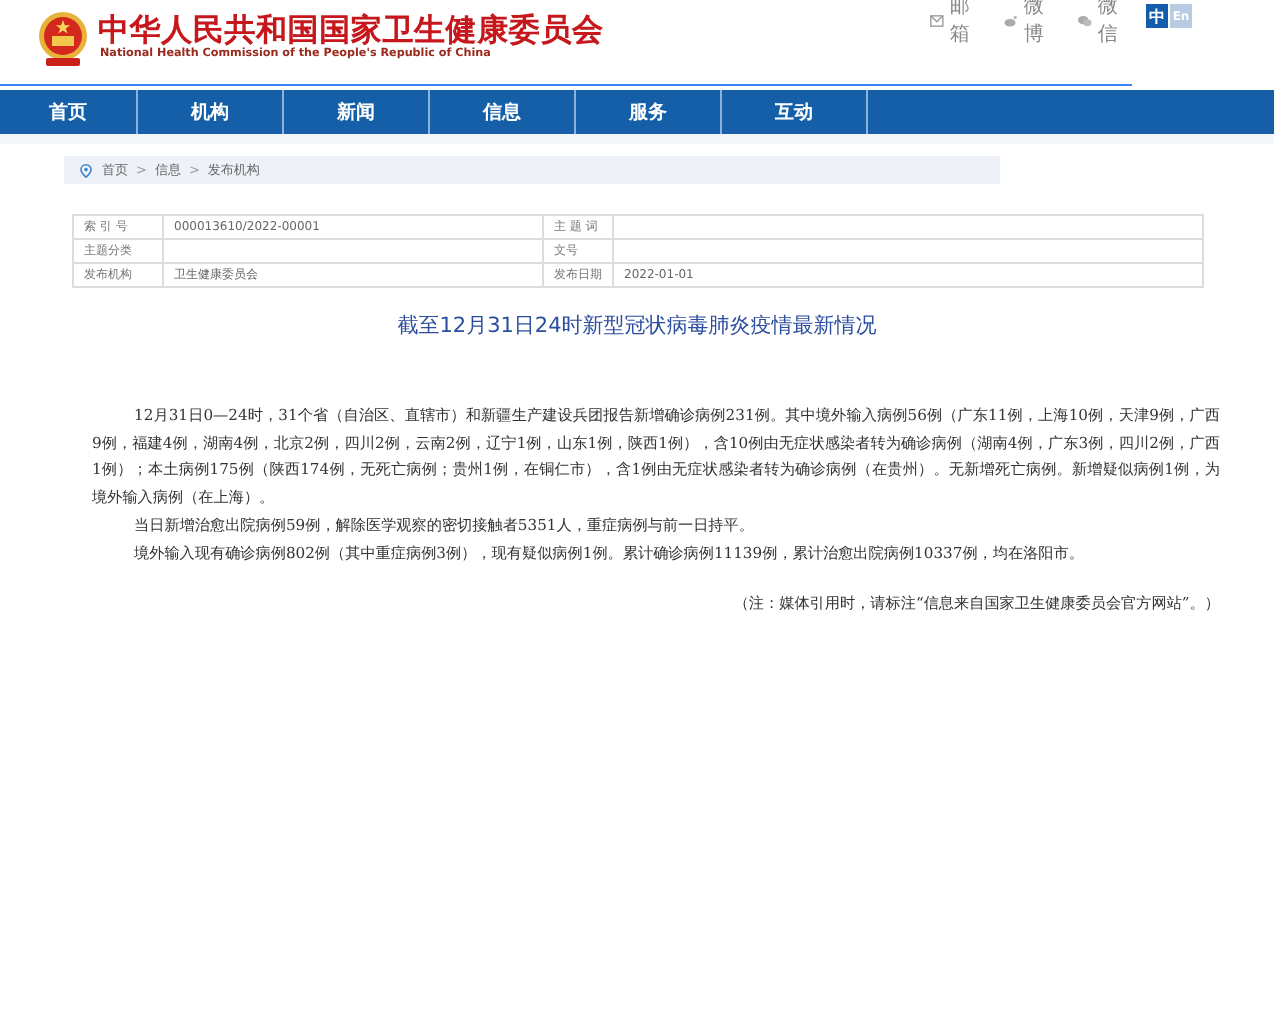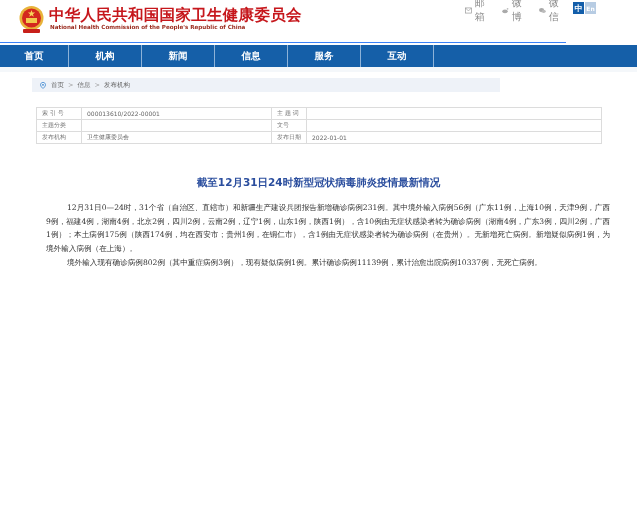--- a/index.html
+++ b/index.html
@@ -25,21 +25,21 @@
   .breadcrumb { position: absolute; left: 32px; top: 78px; width: 468px; height: 14px; background: #eef2f8; display: flex; align-items: center; padding-left: 8px; font-size: 6.5px; color: #666; gap: 3px; }
   .breadcrumb svg { width: 6px; height: 7px; margin-right: 2px; }
   .bc-sep { color: #999; margin: 0 1px; }
 
   .meta { position: absolute; left: 36px; top: 107px; width: 566px; border-collapse: collapse; font-size: 6px; color: #666; }
   .meta td { border: 1px solid #dcdcdc; height: 12px; padding: 0 5px; white-space: nowrap; }
   .meta td.lbl { width: 45px; color: #777; }
   .meta td.val1 { width: 190px; }
   .meta td.lbl2 { width: 34px; color: #777; }
 
-  .article-title { position: absolute; left: 0; top: 176px; width: 637px; text-align: center; font-size: 10.5px; font-weight: bold; color: #2b4e9e; }
+  .article-title { position: absolute; left: 0; top: 156px; width: 637px; text-align: center; font-size: 10.5px; font-weight: normal; color: #2b4e9e; }
 
   .content { position: absolute; left: 46px; top: 201px; width: 564px; font-family: "DejaVu Serif", "Liberation Serif", serif; font-size: 7.6px; color: #333; line-height: 13.7px; text-align: justify; }
   .content p { text-indent: 21px; }
   .content p.note { text-align: right; text-indent: 0; margin-top: 12px; padding-right: 0; }
 </style>
 </head>
 <body>
 
 <div class="header">
   <svg class="emblem" viewBox="0 0 27 30">
@@ -121,15 +121,17 @@
     <td class="val1">卫生健康委员会</td>
     <td class="lbl2">发布日期</td>
     <td>2022-01-01</td>
   </tr>
 </tbody>
   </table>
 
 <div class="article-title">截至12月31日24时新型冠状病毒肺炎疫情最新情况</div>
 
 <div class="content">
-  <p>12月31日0—24时，31个省（自治区、直辖市）和新疆生产建设兵团报告新增确诊病例231例。其中境外输入病例56例（广东11例，上海10例，天津9例，广西9例，福建4例，湖南4例，北京2例，四川2例，云南2例，辽宁1例，山东1例，陕西1例），含10例由无症状感染者转为确诊病例（湖南4例，广东3例，四川2例，广西1例）；本土病例175例（陕西174例，均在西安市；贵州1例，在铜仁市），含1例由无症状感染者转为确诊病例（在贵州）。无新增死亡病例。新增疑似病例1例，为境外输入病例（在上海）。</p>
-  <p>境外输入现有确诊病例802例（其中重症病例3例），现有疑似病例1例。累计确诊病例11139例，累计治愈出院病例10337例，无死亡病例。</p>
+  <p>12月31日0—24时，31个省（自治区、直辖市）和新疆生产建设兵团报告新增确诊病例231例。其中境外输入病例56例（广东11例，上海10例，天津9例，广西9例，福建4例，湖南4例，北京2例，四川2例，云南2例，辽宁1例，山东1例，陕西1例），含10例由无症状感染者转为确诊病例（湖南4例，广东3例，四川2例，广西1例）；本土病例175例（陕西174例，无死亡病例；贵州1例，在铜仁市），含1例由无症状感染者转为确诊病例（在贵州）。无新增死亡病例。新增疑似病例1例，为境外输入病例（在上海）。</p>
+  <p>当日新增治愈出院病例59例，解除医学观察的密切接触者5351人，重症病例与前一日持平。</p>
+  <p>境外输入现有确诊病例802例（其中重症病例3例），现有疑似病例1例。累计确诊病例11139例，累计治愈出院病例10337例，均在洛阳市。</p>
+  <p class="note">（注：媒体引用时，请标注“信息来自国家卫生健康委员会官方网站”。）</p>
 </div>
 
 </body></html>

